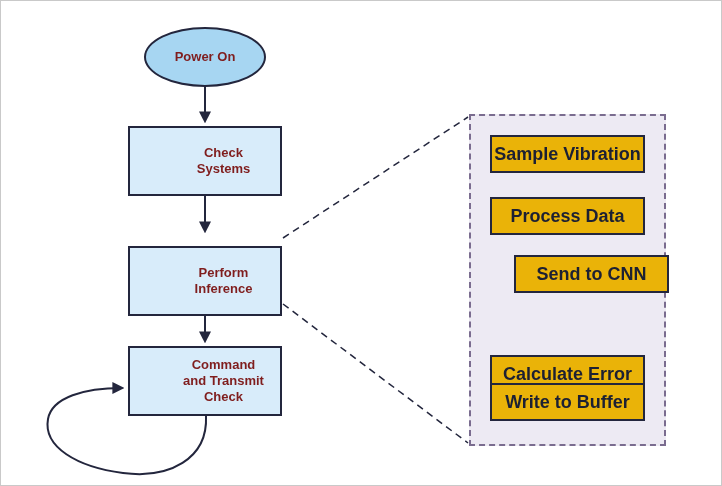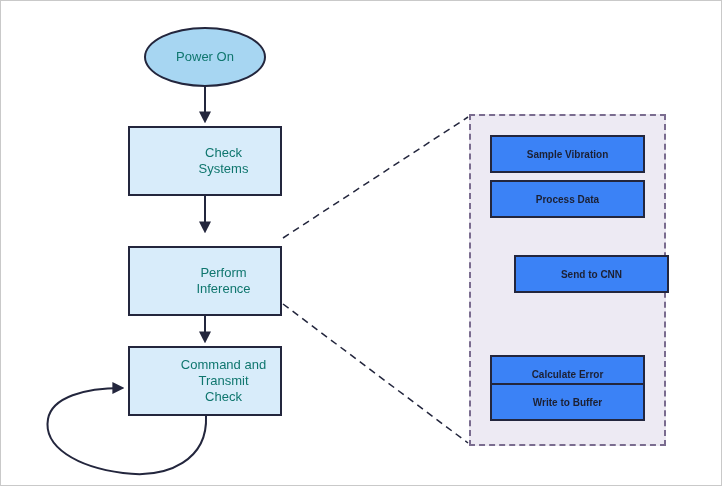--- a/index.html
+++ b/index.html
@@ -18,22 +18,22 @@
     top: 0; left: 0;
     width: 722px; height: 486px;
     pointer-events: none;
   }
   .node {
     position: absolute;
     display: flex;
     align-items: center;
     justify-content: center;
     text-align: center;
-    font-weight: normal;
-    color: #0f766e;
+    font-weight: bold;
+    color: #7f1d1d;
     box-sizing: border-box;
     border: 2px solid #23263d;
   }
   .node .lbl {
     padding: 0 12px;
     line-height: 1.25;
   }
   .ellipse-node {
     left: 143px; top: 26px;
     width: 122px; height: 60px;
@@ -56,33 +56,33 @@
     left: 468px; top: 113px;
     width: 197px; height: 332px;
     background: #edeaf3;
     border: 2px dashed #7a6c8f;
     box-sizing: border-box;
   }
   .step {
     position: absolute;
     left: 19px;
     width: 155px; height: 38px;
-    background: #3b82f6;
+    background: #eab308;
     border: 2px solid #23263d;
     box-sizing: border-box;
     display: flex;
     align-items: center;
     justify-content: center;
     text-align: center;
     font-weight: bold;
-    font-size: 10px;
+    font-size: 18px;
     color: #1c2033;
   }
   .step-0 { top: 19px; }
-  .step-1 { top: 64px; align-items: center; }
+  .step-1 { top: 81px; align-items: center; }
   .step-2 { top: 139px; margin-left: 24px; }
   .step-3 { top: 205px; margin-top: 34px; }
   .step-4 { top: 267px; text-align: center; }
 </style>
 </head>
 <body>
 
 <div class="stage">
 
   <svg class="overlay" viewBox="0 0 722 486" xmlns="http://www.w3.org/2000/svg">

